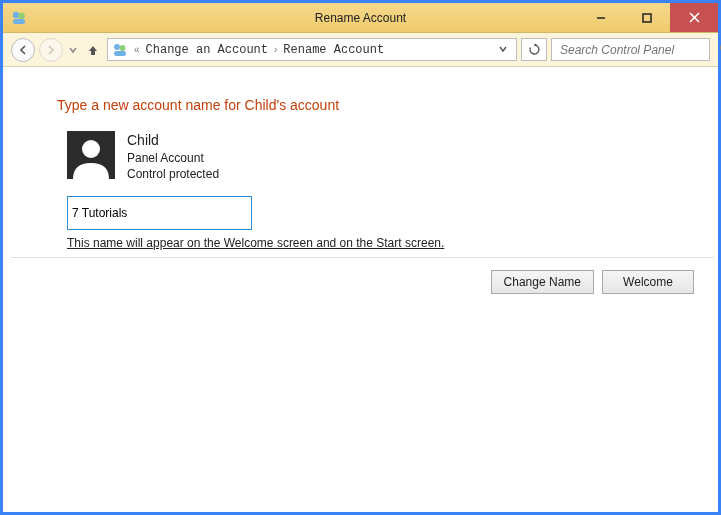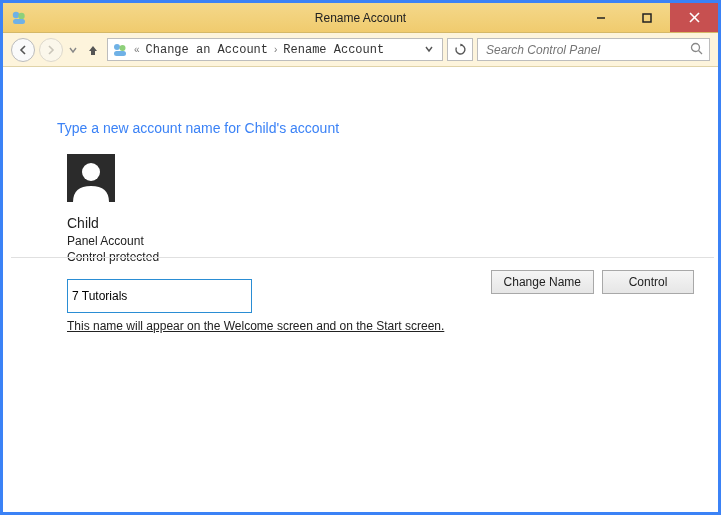--- a/index.html
+++ b/index.html
@@ -103,21 +103,21 @@
     width: 18px; text-align:center; color:#555; font-size:10px;
   }
   .refresh-btn {
     width: 26px; height: 23px;
     border: 1px solid #bdbdbd;
     background: #fff;
     display:flex; align-items:center; justify-content:center;
     color:#555;
   }
   .searchbox {
-    width: 233px;
+    width: 159px;
     height: 23px;
     border: 1px solid #bdbdbd;
     background: #fff;
     display:flex; align-items:center;
     padding: 0 6px;
     font-size: 12px;
     color: #777;
   }
   .searchbox input {
     border:none; outline:none; flex:1; font-size:12px; font-style: italic; color:#777; background:transparent;
@@ -125,32 +125,30 @@
   .searchbox .mag { color:#888; font-size:12px; }
 
   
   .content {
     flex: 1;
     background: #fff;
     padding: 30px 54px 0 54px;
     overflow: hidden;
   }
   .heading {
-    color: #3b82f6;
+    color: #c2410c;
     font-size: 14px;
     margin-bottom: 18px;
-    margin-top: 23px;
   }
   .account-row {
     display:flex;
     align-items:flex-start;
     gap: 12px;
     margin-bottom: 14px;
     margin-left: 10px;
-    flex-direction: column;
   }
   .avatar {
     width: 48px; height: 48px;
     background:#2b2b2b;
     display:flex; align-items:flex-end; justify-content:center;
     overflow:hidden;
   }
   .avatar svg { display:block; }
   .account-info { font-size: 12px; color:#222; line-height:1.35; }
   .account-name { font-size: 14px; }
@@ -305,16 +303,16 @@
       </div>
     </div>
 
     <input class="name-input" type="text" value="7 Tutorials" style="">
 
     <div class="helper-text">This name will appear on the Welcome screen and on the Start screen.</div>
   </div>
 
   <div class="button-row">
     <div class="btn">Change Name</div>
-    <div class="btn">Control</div>
+    <div class="btn">Welcome</div>
   </div>
 
 </div>
 
 </body></html>

